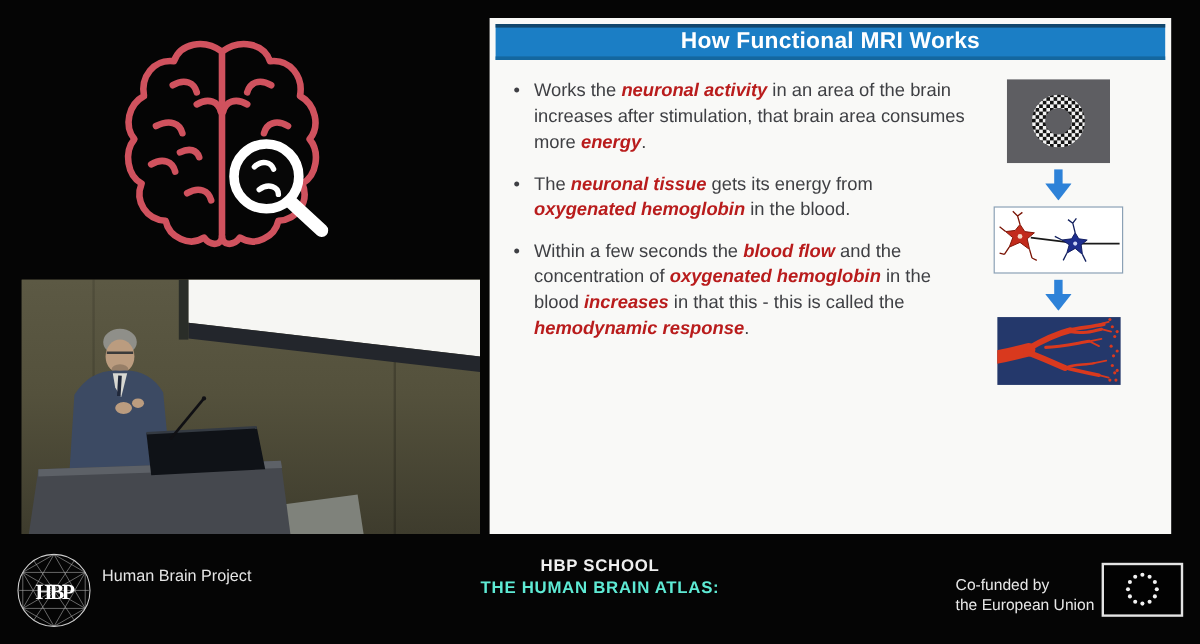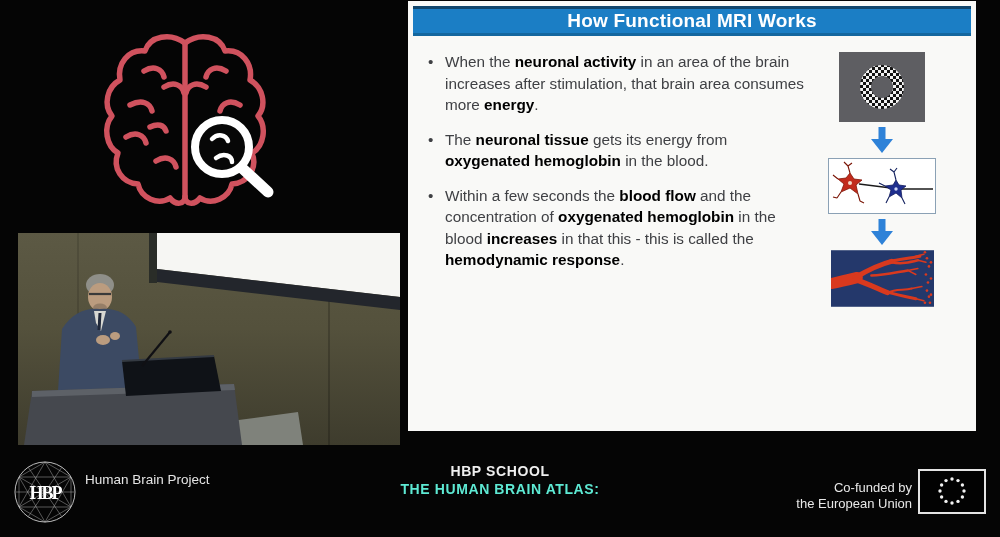--- a/index.html
+++ b/index.html
@@ -6,48 +6,48 @@
   body { background:#000; font-family:"Liberation Sans", sans-serif; }
   .stage { position:relative; width:1000px; height:537px; background:#050505; overflow:hidden; }
 
   
   .brain-logo { position:absolute; left:100px; top:18px; width:220px; height:192px; }
 
   
   .video-feed { position:absolute; left:18px; top:233px; width:382px; height:212px; background:#4e4b38; }
 
   
-  .slide { position:absolute; left:408px; top:1px; width:568px; height:430px; background:#f9f9f7; }
+  .slide { position:absolute; left:408px; top:15px; width:568px; height:430px; background:#f9f9f7; }
   .slide-titlebar { margin:5px 5px 0 5px; height:30px; background:#1b7ec5;
                     border-top:3px solid #10456b; border-bottom:3px solid #14679f;
                     display:flex; align-items:center; justify-content:center; }
   .slide-title { color:#fff; font-weight:bold; font-size:19px; letter-spacing:.2px; }
   .slide-subtitle { margin-top:9px; text-align:center; font-size:16px; font-weight:bold;
                     font-style:italic; color:#20243a; }
   .slide-body { display:flex; margin-top:15px; padding-left:20px; }
   .bullets { width:382px; list-style:none; }
   .bullets li { position:relative; padding-left:17px; margin-bottom:13px;
                 font-size:15.3px; line-height:21.5px; color:#3f4044; }
   .bullets li::before { content:"\2022"; position:absolute; left:0; top:0; color:#3f4044; }
-  .em { font-weight:bold; color:#000000; }
+  .em { font-weight:bold; font-style:italic; color:#b91c1c; }
 
   .figures { display:flex; flex-direction:column; align-items:center; margin-left:18px; padding-top:1px; }
   .fig-stimulus { width:86px; height:70px; }
   .fig-arrow { margin:5px 0; }
   .fig-neurons { width:108px; height:56px; background:#fff; border:1px solid #8ba1b5; }
   .fig-vessels { width:103px; height:57px; }
 
   
   .footer { position:absolute; left:0; top:452px; width:1000px; height:85px; }
   .hbp-logo { position:absolute; left:14px; top:9px; }
   .hbp-org { position:absolute; left:85px; top:20px; font-size:13.5px; line-height:16px; color:#e5e5e5; }
   .footer-center { position:absolute; left:0; top:10px; width:100%; text-align:center; }
   .fc-line1, .fc-line3 { color:#efefef; font-weight:bold; font-size:14px; letter-spacing:.6px; line-height:18px; }
   .fc-line2 { color:#5eead4; font-weight:bold; font-size:14px; letter-spacing:.6px; line-height:18px; }
-  .eu-funding { position:absolute; right:88px; top:28px; text-align:right; color:#e8e8e8; font-size:13px; line-height:16px; }
+  .eu-funding { position:absolute; right:88px; top:28px; color:#e8e8e8; font-size:13px; line-height:16px; }
   .eu-flag { position:absolute; left:918px; top:17px; width:68px; height:45px; background:#020202; border:2px solid #e4e4e4; }
 </style>
 </head>
 <body>
 
 <div class="stage">
 
   <svg class="brain-logo" viewBox="0 0 220 190">
     <g fill="none" stroke="#d0525e" stroke-width="5.5" stroke-linecap="round" stroke-linejoin="round">
       <path d="M85,24 C70,13 50,17 45,32 C28,30 17,45 20,61 C7,68 3,86 12,97 C3,108 6,127 18,134 C12,149 22,164 38,165 C41,179 58,187 70,179 C76,187 85,185 85,178"></path>
@@ -112,21 +112,21 @@
     </svg>
   </div>
 
   <div class="slide">
     <div class="slide-titlebar">
       <span class="slide-title">How Functional MRI Works</span>
     </div>
 
     <div class="slide-body">
       <ul class="bullets">
-        <li><span>When the </span><span class="em">neuronal activity</span><span> in an area of the brain increases after stimulation, that brain area consumes more </span><span class="em">energy</span><span>.</span></li>
+        <li><span>Works the </span><span class="em">neuronal activity</span><span> in an area of the brain increases after stimulation, that brain area consumes more </span><span class="em">energy</span><span>.</span></li>
         <li><span>The </span><span class="em">neuronal tissue</span><span> gets its energy from </span><span class="em">oxygenated hemoglobin</span><span> in the blood.</span></li>
         <li><span>Within a few seconds the </span><span class="em">blood flow</span><span> and the concentration of </span><span class="em">oxygenated hemoglobin</span><span> in the blood </span><span class="em">increases</span><span> in that this - this is called the </span><span class="em">hemodynamic response</span><span>.</span></li>
       </ul>
 
       <div class="figures">
 
         <svg class="fig-stimulus" viewBox="0 0 86 70">
           <defs>
             <pattern id="chk" width="6" height="6" patternUnits="userSpaceOnUse">
               <rect width="6" height="6" fill="#f2f2f2"></rect>

